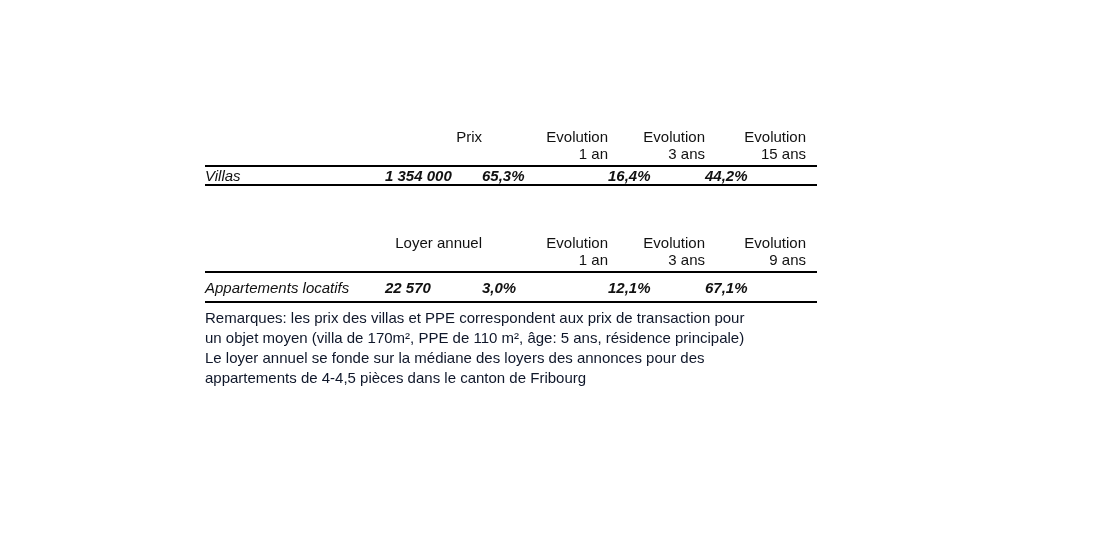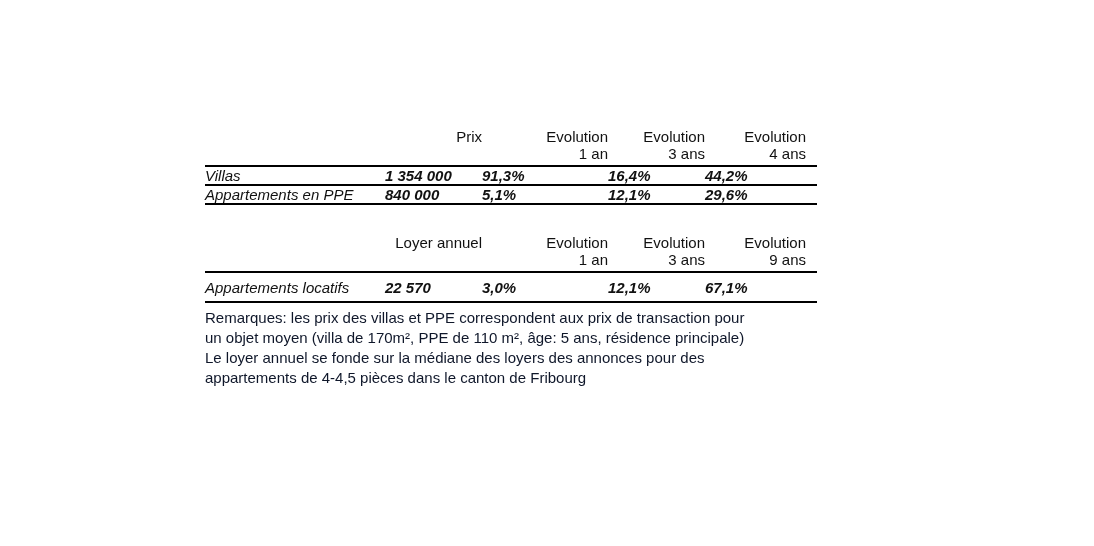--- a/index.html
+++ b/index.html
@@ -92,38 +92,31 @@
         <th>
           <div>Evolution</div>
           <div>1 an</div>
         </th>
         <th>
           <div>Evolution</div>
           <div>3 ans</div>
         </th>
         <th class="last">
           <div>Evolution</div>
-          <div>4 ans</div>
+          <div>15 ans</div>
         </th>
       </tr>
     </thead>
     <tbody>
       <tr>
         <td class="lbl">Villas</td>
         <td class="val">1 354 000</td>
-        <td class="val">91,3%</td>
+        <td class="val">65,3%</td>
         <td class="val">16,4%</td>
         <td class="val last">44,2%</td>
-      </tr>
-      <tr>
-        <td class="lbl">Appartements en PPE</td>
-        <td class="val">840 000</td>
-        <td class="val">5,1%</td>
-        <td class="val">12,1%</td>
-        <td class="val last">29,6%</td>
       </tr>
     </tbody>
   </table>
 
   <table class="tbl" id="table2">
     <colgroup>
       <col style="width:180px">
         <col style="width:97px">
         <col style="width:126px">
         <col style="width:97px">

